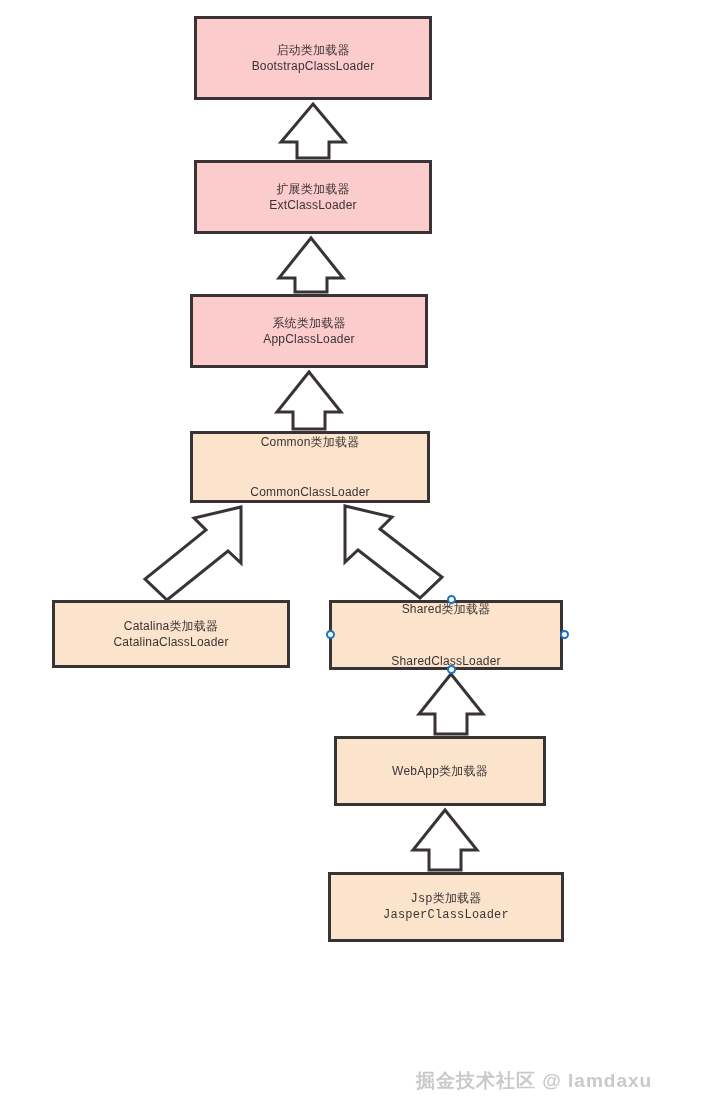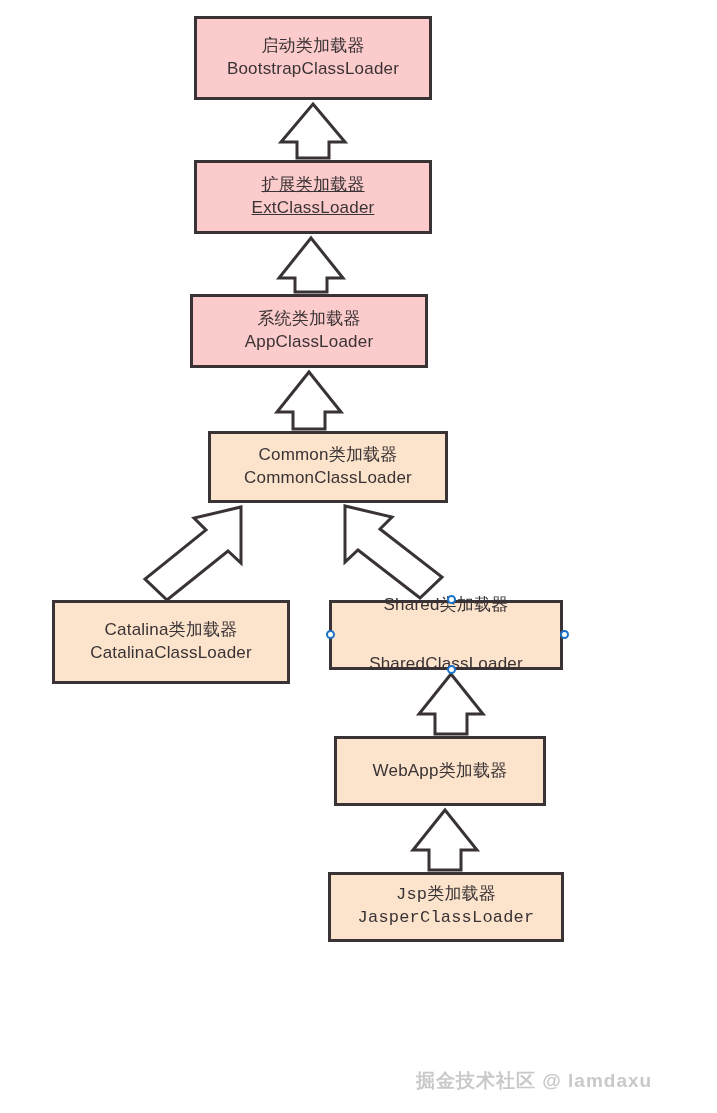--- a/index.html
+++ b/index.html
@@ -24,21 +24,21 @@
   .node {
     position: absolute;
     box-sizing: border-box;
     border: 3px solid #3a3335;
     display: flex;
     flex-direction: column;
     align-items: center;
     justify-content: center;
     text-align: center;
     color: #3a3335;
-    font-size: 17px;
+    font-size: 12px;
     line-height: 1.35;
     letter-spacing: 0.2px;
     user-select: none;
   }
   .node .line1, .node .line2 {
     display: block;
     white-space: nowrap;
   }
   .fill-pink { background: #fccbcb; }
   .fill-orange { background: #fce3cb; }
@@ -98,36 +98,36 @@
     <polygon class="arrowshape" points="451,674 483,714 467,714 467,734 435,734 435,714 419,714"></polygon>
 
     <polygon class="arrowshape" points="445,810 477,850 461,850 461,870 429,870 429,850 413,850"></polygon>
   </svg>
 
   <div class="node fill-pink" style="left:194px; top:16px; width:238px; height:84px;">
     <span class="line1">启动类加载器</span>
     <span class="line2">BootstrapClassLoader</span>
   </div>
 
-  <div class="node fill-pink" style="left:194px; top:160px; width:238px; height:74px;text-decoration:underline;">
+  <div class="node fill-pink" style="left:194px; top:160px; width:238px; height:74px;">
     <span class="line1">扩展类加载器</span>
     <span class="line2">ExtClassLoader</span>
   </div>
 
   <div class="node fill-pink" style="left:190px; top:294px; width:238px; height:74px;">
     <span class="line1">系统类加载器</span>
     <span class="line2">AppClassLoader</span>
   </div>
 
-  <div class="node fill-orange" style="left:208px; top:431px; width:240px; height:72px;">
+  <div class="node fill-orange" style="left:190px; top:431px; width:240px; height:72px;justify-content:space-between;">
     <span class="line1">Common类加载器</span>
     <span class="line2">CommonClassLoader</span>
   </div>
 
-  <div class="node fill-orange" style="left:52px; top:600px; width:238px; height:84px;text-align:center;">
+  <div class="node fill-orange" style="left:52px; top:600px; width:238px; height:68px;text-align:center;">
     <span class="line1">Catalina类加载器</span>
     <span class="line2">CatalinaClassLoader</span>
   </div>
 
   <div class="node fill-orange" style="left:329px; top:600px; width:234px; height:70px;gap:36px;">
     <span class="line1">Shared类加载器</span>
     <span class="line2">SharedClassLoader</span>
   </div>
 
   <div class="node fill-orange" style="left:334px; top:736px; width:212px; height:70px;">

